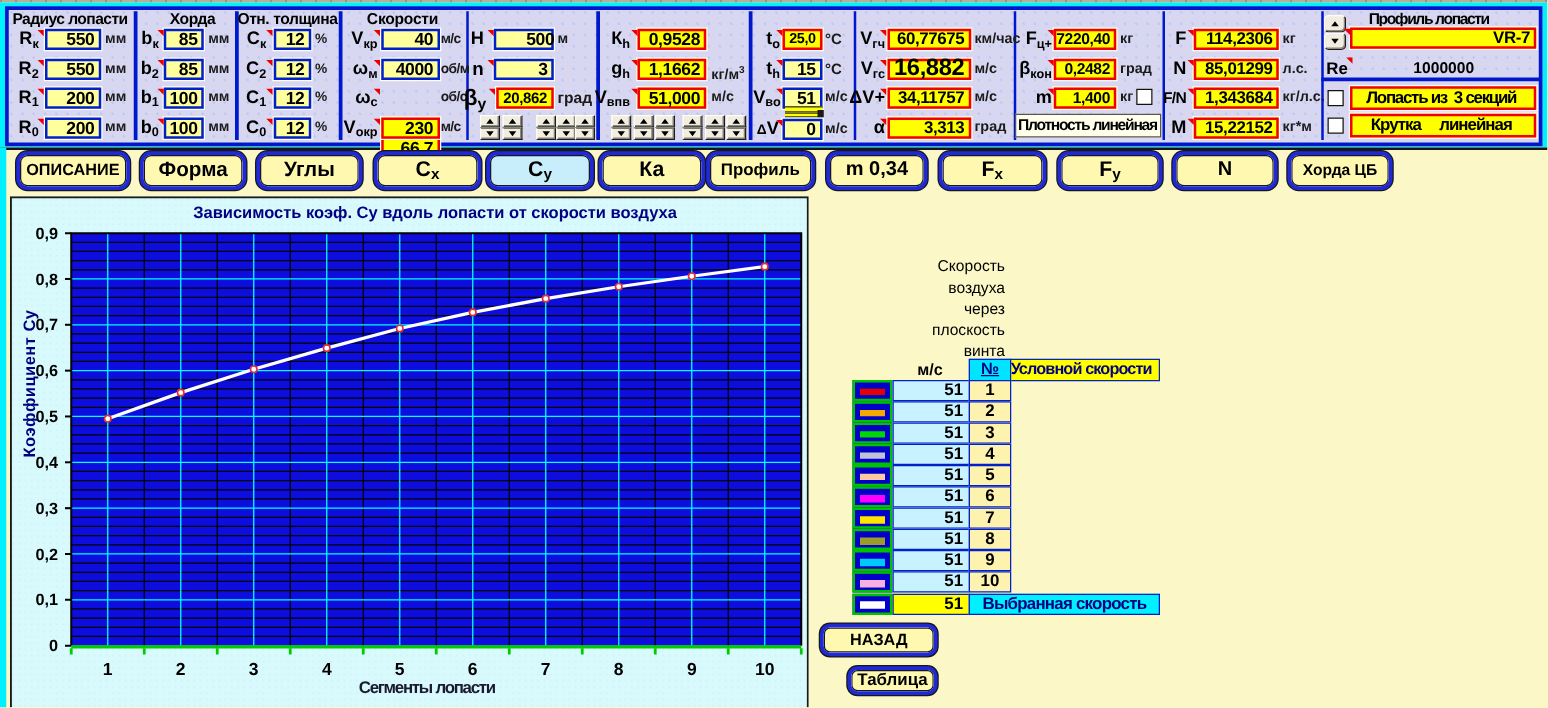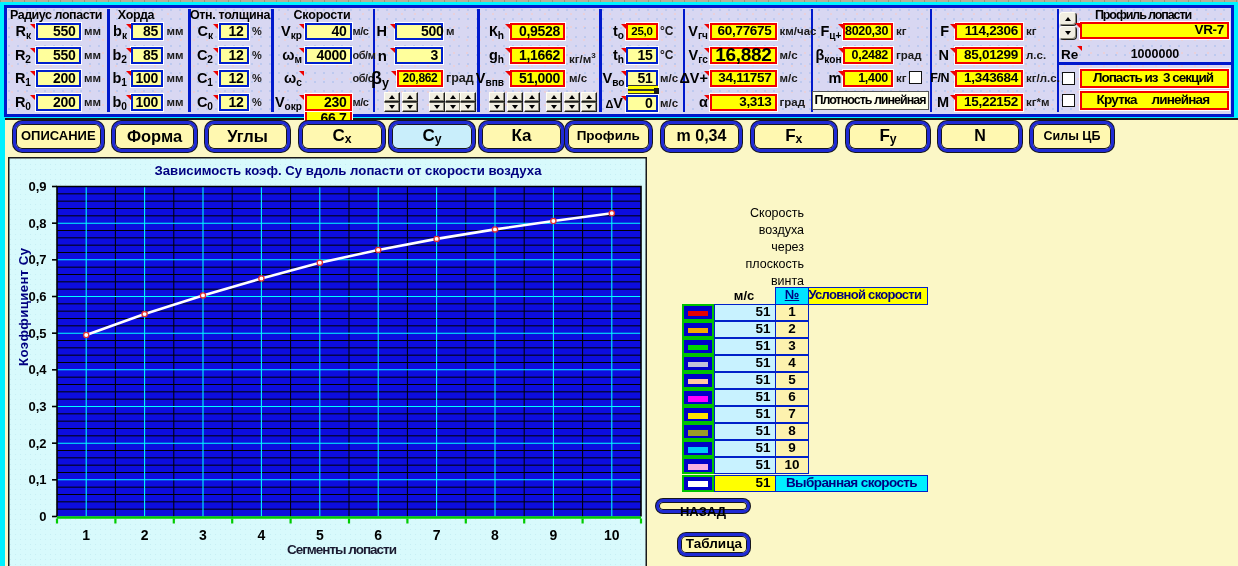--- a/index.html
+++ b/index.html
@@ -67,21 +67,21 @@
 <div class="tri" style="left:30.0px;top:47.5px"></div>
 <div class="unit" style="left:84px;top:46.5px;font-size:11.5px">мм</div>
 <div class="lab" style="left:-9px;top:70.0px;width:40px;font-size:14.5px">R<sub>1</sub></div>
 <div class="f" style="left:35.5px;top:70.0px;width:45px;font-size:14px;">200</div>
 <div class="tri" style="left:30.0px;top:71.0px"></div>
 <div class="unit" style="left:84px;top:70.0px;font-size:11.5px">мм</div>
 <div class="lab" style="left:-9px;top:93.5px;width:40px;font-size:14.5px">R<sub>0</sub></div>
 <div class="f" style="left:35.5px;top:93.5px;width:45px;font-size:14px;">200</div>
 <div class="tri" style="left:30.0px;top:94.5px"></div>
 <div class="unit" style="left:84px;top:93.5px;font-size:11.5px">мм</div>
-<div class="shdr" style="left:66px;top:7.5px;width:140px;font-size:12.5px;letter-spacing:-0.35px">Хорда</div>
+<div class="shdr" style="left:84px;top:7.5px;width:140px;font-size:12.5px;letter-spacing:-0.35px">Хорда</div>
 <div class="lab" style="left:87px;top:23.0px;width:40px;font-size:14.5px">b<sub>к</sub></div>
 <div class="f" style="left:131px;top:23.0px;width:32px;font-size:14px;">85</div>
 <div class="tri" style="left:125.5px;top:24.0px"></div>
 <div class="unit" style="left:166.5px;top:23.0px;font-size:11.5px">мм</div>
 <div class="lab" style="left:87px;top:46.5px;width:40px;font-size:14.5px">b<sub>2</sub></div>
 <div class="f" style="left:131px;top:46.5px;width:32px;font-size:14px;">85</div>
 <div class="tri" style="left:125.5px;top:47.5px"></div>
 <div class="unit" style="left:166.5px;top:46.5px;font-size:11.5px">мм</div>
 <div class="lab" style="left:87px;top:70.0px;width:40px;font-size:14.5px">b<sub>1</sub></div>
 <div class="f" style="left:131px;top:70.0px;width:32px;font-size:14px;">100</div>
@@ -242,21 +242,21 @@
 <div class="unit" style="left:779.5px;top:46.5px;font-size:11.5px">м/с</div>
 <div class="lab" style="left:668px;top:70.0px;width:40px;font-size:14.5px">ΔV+</div>
 <div class="f r" style="left:709.5px;top:70.0px;width:67px;font-size:13.5px;">34,11757</div>
 <div class="tri" style="left:704.0px;top:71.0px"></div>
 <div class="unit" style="left:779.5px;top:70.0px;font-size:11.5px">м/с</div>
 <div class="lab" style="left:668px;top:93.5px;width:40px;font-size:14.5px">α</div>
 <div class="f r" style="left:709.5px;top:93.5px;width:67px;font-size:13.5px;">3,313</div>
 <div class="tri" style="left:704.0px;top:94.5px"></div>
 <div class="unit" style="left:779.5px;top:93.5px;font-size:11.5px">град</div>
 <div class="lab" style="left:801.5px;top:23.0px;width:40px;font-size:14.5px">F<sub>ц+</sub></div>
-<div class="f r" style="left:843px;top:23.0px;width:50px;font-size:12.5px;">8020,30</div>
+<div class="f r" style="left:843px;top:23.0px;width:50px;font-size:12.5px;">7220,40</div>
 <div class="tri" style="left:837.5px;top:24.0px"></div>
 <div class="unit" style="left:896px;top:23.0px;font-size:11.5px">кг</div>
 <div class="lab" style="left:801.5px;top:46.5px;width:40px;font-size:14.5px">β<sub>кон</sub></div>
 <div class="f r" style="left:843px;top:46.5px;width:50px;font-size:12.5px;">0,2482</div>
 <div class="tri" style="left:837.5px;top:47.5px"></div>
 <div class="unit" style="left:896px;top:46.5px;font-size:11.5px">град</div>
 <div class="lab" style="left:801.5px;top:70.0px;width:40px;font-size:14.5px">m</div>
 <div class="f r" style="left:843px;top:70.0px;width:50px;font-size:12.5px;">1,400</div>
 <div class="tri" style="left:837.5px;top:71.0px"></div>
 <div class="unit" style="left:896px;top:70.0px;font-size:11.5px">кг</div>
@@ -298,21 +298,21 @@
 <div class="btn" style="left:112px;top:121px;width:85px;height:31px;font-size:16.5px;line-height:24px;background:#fff8b0">Форма</div>
 <div class="btn" style="left:205px;top:121px;width:85px;height:31px;font-size:16.5px;line-height:24px;background:#fff8b0">Углы</div>
 <div class="btn" style="left:299px;top:121px;width:86px;height:31px;font-size:17px;line-height:24px;background:#fff8b0">C<sub>x</sub></div>
 <div class="btn" style="left:389px;top:121px;width:86px;height:31px;font-size:17px;line-height:24px;background:#c9eefb">C<sub>y</sub></div>
 <div class="btn" style="left:479px;top:121px;width:85px;height:31px;font-size:17px;line-height:24px;background:#fff8b0">Ка</div>
 <div class="btn" style="left:564.5px;top:121px;width:87.5px;height:31px;font-size:13.5px;line-height:24px;background:#fff8b0">Профиль</div>
 <div class="btn" style="left:661px;top:121px;width:81px;height:31px;font-size:16px;line-height:24px;background:#fff8b0">m 0,34</div>
 <div class="btn" style="left:750.5px;top:121px;width:86.5px;height:31px;font-size:17px;line-height:24px;background:#fff8b0">F<sub>x</sub></div>
 <div class="btn" style="left:846px;top:121px;width:84px;height:31px;font-size:17px;line-height:24px;background:#fff8b0">F<sub>y</sub></div>
 <div class="btn" style="left:938px;top:121px;width:84px;height:31px;font-size:16px;line-height:24px;background:#fff8b0">N</div>
-<div class="btn" style="left:1030px;top:121px;width:84px;height:31px;font-size:12.5px;line-height:24px;background:#fff8b0">Силы ЦБ</div>
+<div class="btn" style="left:1030px;top:121px;width:84px;height:31px;font-size:12.5px;line-height:24px;background:#fff8b0">Хорда ЦБ</div>
 <svg style="position:absolute;left:8px;top:157px" width="639" height="409">
     <defs>
       <pattern id="dots" width="5" height="5" patternUnits="userSpaceOnUse">
         <rect width="5" height="5" fill="#d8fafc"></rect>
         <rect x="2" y="2" width="1" height="1" fill="#c6eff4"></rect>
       </pattern>
     </defs>
     <rect x="0" y="0" width="639" height="409" fill="url(#dots)"></rect>
     <path d="M 0.75 409 V 0.75 H 638.25 V 409" fill="none" stroke="#1a1a1a" stroke-width="1.5"></path>
     <rect x="49.0" y="29.5" width="584.0" height="330.0" fill="#0d0dde"></rect>
@@ -489,13 +489,13 @@
 <div style="position:absolute;left:682px;top:457.45px;width:32px;height:17.05px;box-sizing:border-box;background:#0000c8;border:2.5px solid #00c300">
     <div style="position:absolute;left:4px;top:4.75px;width:19.5px;height:5.5px;background:#f8b0e0"></div>
   </div>
 <div class="cell" style="left:714px;top:457.45px;width:61.5px;height:17.05px;background:#c8f2ff;font:bold 13.5px 'Liberation Sans';line-height:14.05px;text-align:right;padding-right:4px">51</div>
 <div class="cell" style="left:775px;top:457.45px;width:34px;height:17.05px;background:#fdf2ae;font:bold 13.5px 'Liberation Sans';line-height:14.05px;text-align:center">10</div>
 <div style="position:absolute;left:682px;top:474.50px;width:32px;height:17.05px;box-sizing:border-box;background:#0000c8;border:2.5px solid #00c300">
     <div style="position:absolute;left:4px;top:4.75px;width:19.5px;height:5.5px;background:#ffffff"></div>
   </div>
 <div class="cell" style="left:714px;top:474.50px;width:61.5px;height:17.05px;background:#ffff00;font:bold 13.5px 'Liberation Sans';line-height:14.05px;text-align:right;padding-right:4px">51</div>
 <div class="cell" style="left:775px;top:474.50px;width:153px;height:17.05px;background:#00f0ff;font:bold 13.5px 'Liberation Sans';line-height:14.05px;text-align:center;color:#000080;letter-spacing:-0.6px">Выбранная скорость</div>
-<div class="btn" style="left:656px;top:499px;width:94px;height:14px;font-size:13px;line-height:19px;border-radius:8px">НАЗАД</div>
+<div class="btn" style="left:656px;top:499px;width:94px;height:26px;font-size:13px;line-height:19px;border-radius:8px">НАЗАД</div>
 <div class="btn" style="left:678px;top:532.5px;width:72px;height:23px;font-size:13.5px;line-height:16px;border-radius:8px">Таблица</div>
 </body></html>

